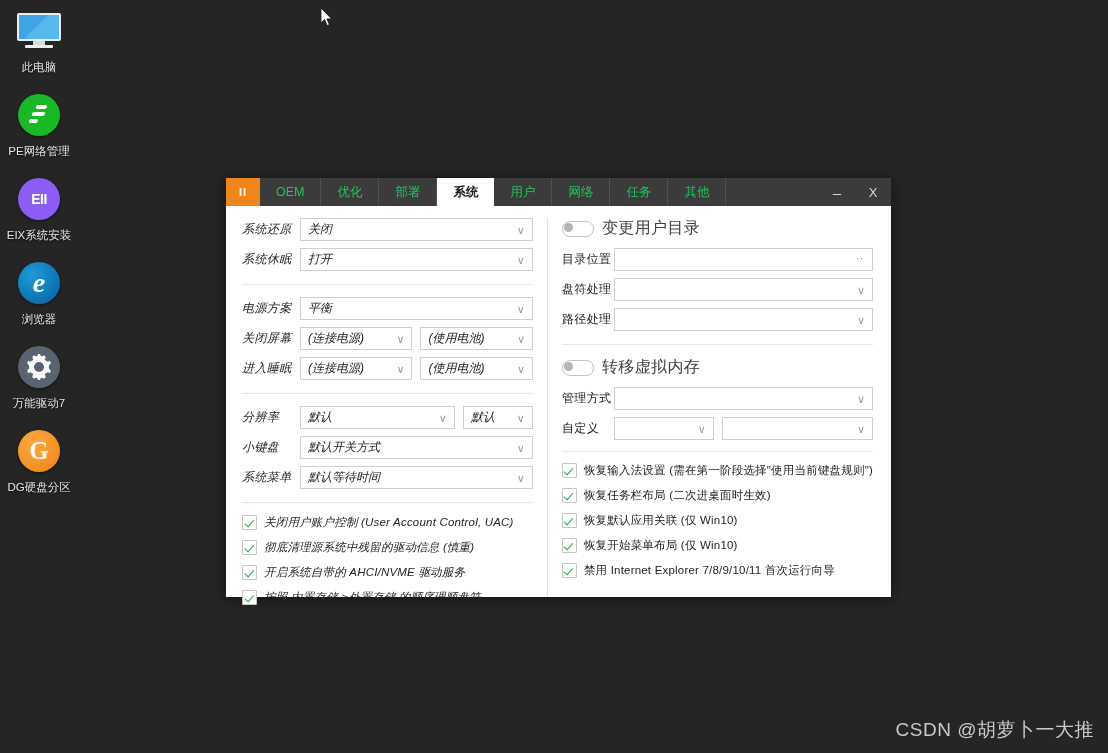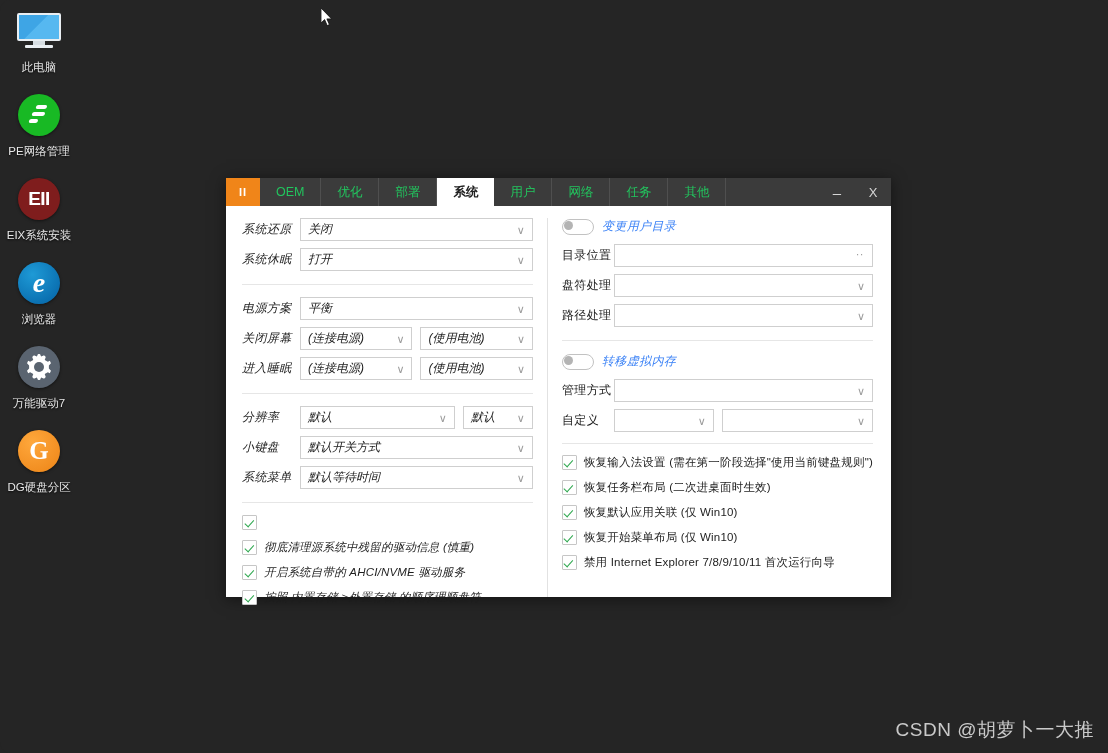--- a/index.html
+++ b/index.html
@@ -77,21 +77,21 @@
   .ico-pe .wifi {
     width: 24px; height: 24px; position: relative;
   }
   .ico-pe .wifi span {
     position: absolute; background: #fff; border-radius: 2px; transform: skewX(-16deg);
   }
   .ico-pe .wifi span:nth-child(1){ left:9px; top:2px; width:11px; height:3.5px;}
   .ico-pe .wifi span:nth-child(2){ left:5px; top:9px; width:13px; height:3.5px;}
   .ico-pe .wifi span:nth-child(3){ left:2px; top:16px; width:9px; height:3.5px;}
 
-  .ico-eix { background: #7f1d1d; font-size: 19px; letter-spacing: -0.5px; }
+  .ico-eix { background: #8b5cf6; font-size: 14px; letter-spacing: -0.5px; }
   .ico-browser {
     background: radial-gradient(circle at 35% 30%, #1e9ad6 0%, #0a6fb0 75%);
     font-family: "Liberation Serif", serif; font-size: 28px; font-style: italic;
   }
   .ico-driver { background: #5a6470; }
   .ico-driver .gear {
     width: 26px; height: 26px; position: relative;
   }
   .ico-driver .gear::before{
     content:""; position:absolute; inset:0; border-radius:50%;
@@ -300,24 +300,23 @@
   .switch .knob {
     position: absolute;
     left: 1.5px;
     top: 1.5px;
     width: 9px;
     height: 9px;
     border-radius: 50%;
     background: #b4b4b4;
   }
   .toggle-label {
-    font-size: 12px;
-    color: #3b82f6;
+    font-size: 16px;
+    color: #404040;
     letter-spacing: .4px;
-    font-style: italic;
   }
 
   
   .cbrow {
     display: flex;
     align-items: center;
     margin-bottom: 10px;
     cursor: default;
   }
   .cbox {
@@ -515,20 +514,21 @@
           <div class="fld">
             <span>默认等待时间</span>
             <span class="caret">∨</span>
           </div>
         </div>
 
         <div class="hdiv"></div>
 
         <div class="cbrow">
           <div class="cbox"></div>
+          <div class="cbtext">关闭用户账户控制 (User Account Control, UAC)</div>
         </div>
         <div class="cbrow">
           <div class="cbox"></div>
           <div class="cbtext">彻底清理源系统中残留的驱动信息 (慎重)</div>
         </div>
         <div class="cbrow">
           <div class="cbox"></div>
           <div class="cbtext">开启系统自带的 AHCI/NVME 驱动服务</div>
         </div>
         <div class="cbrow">

